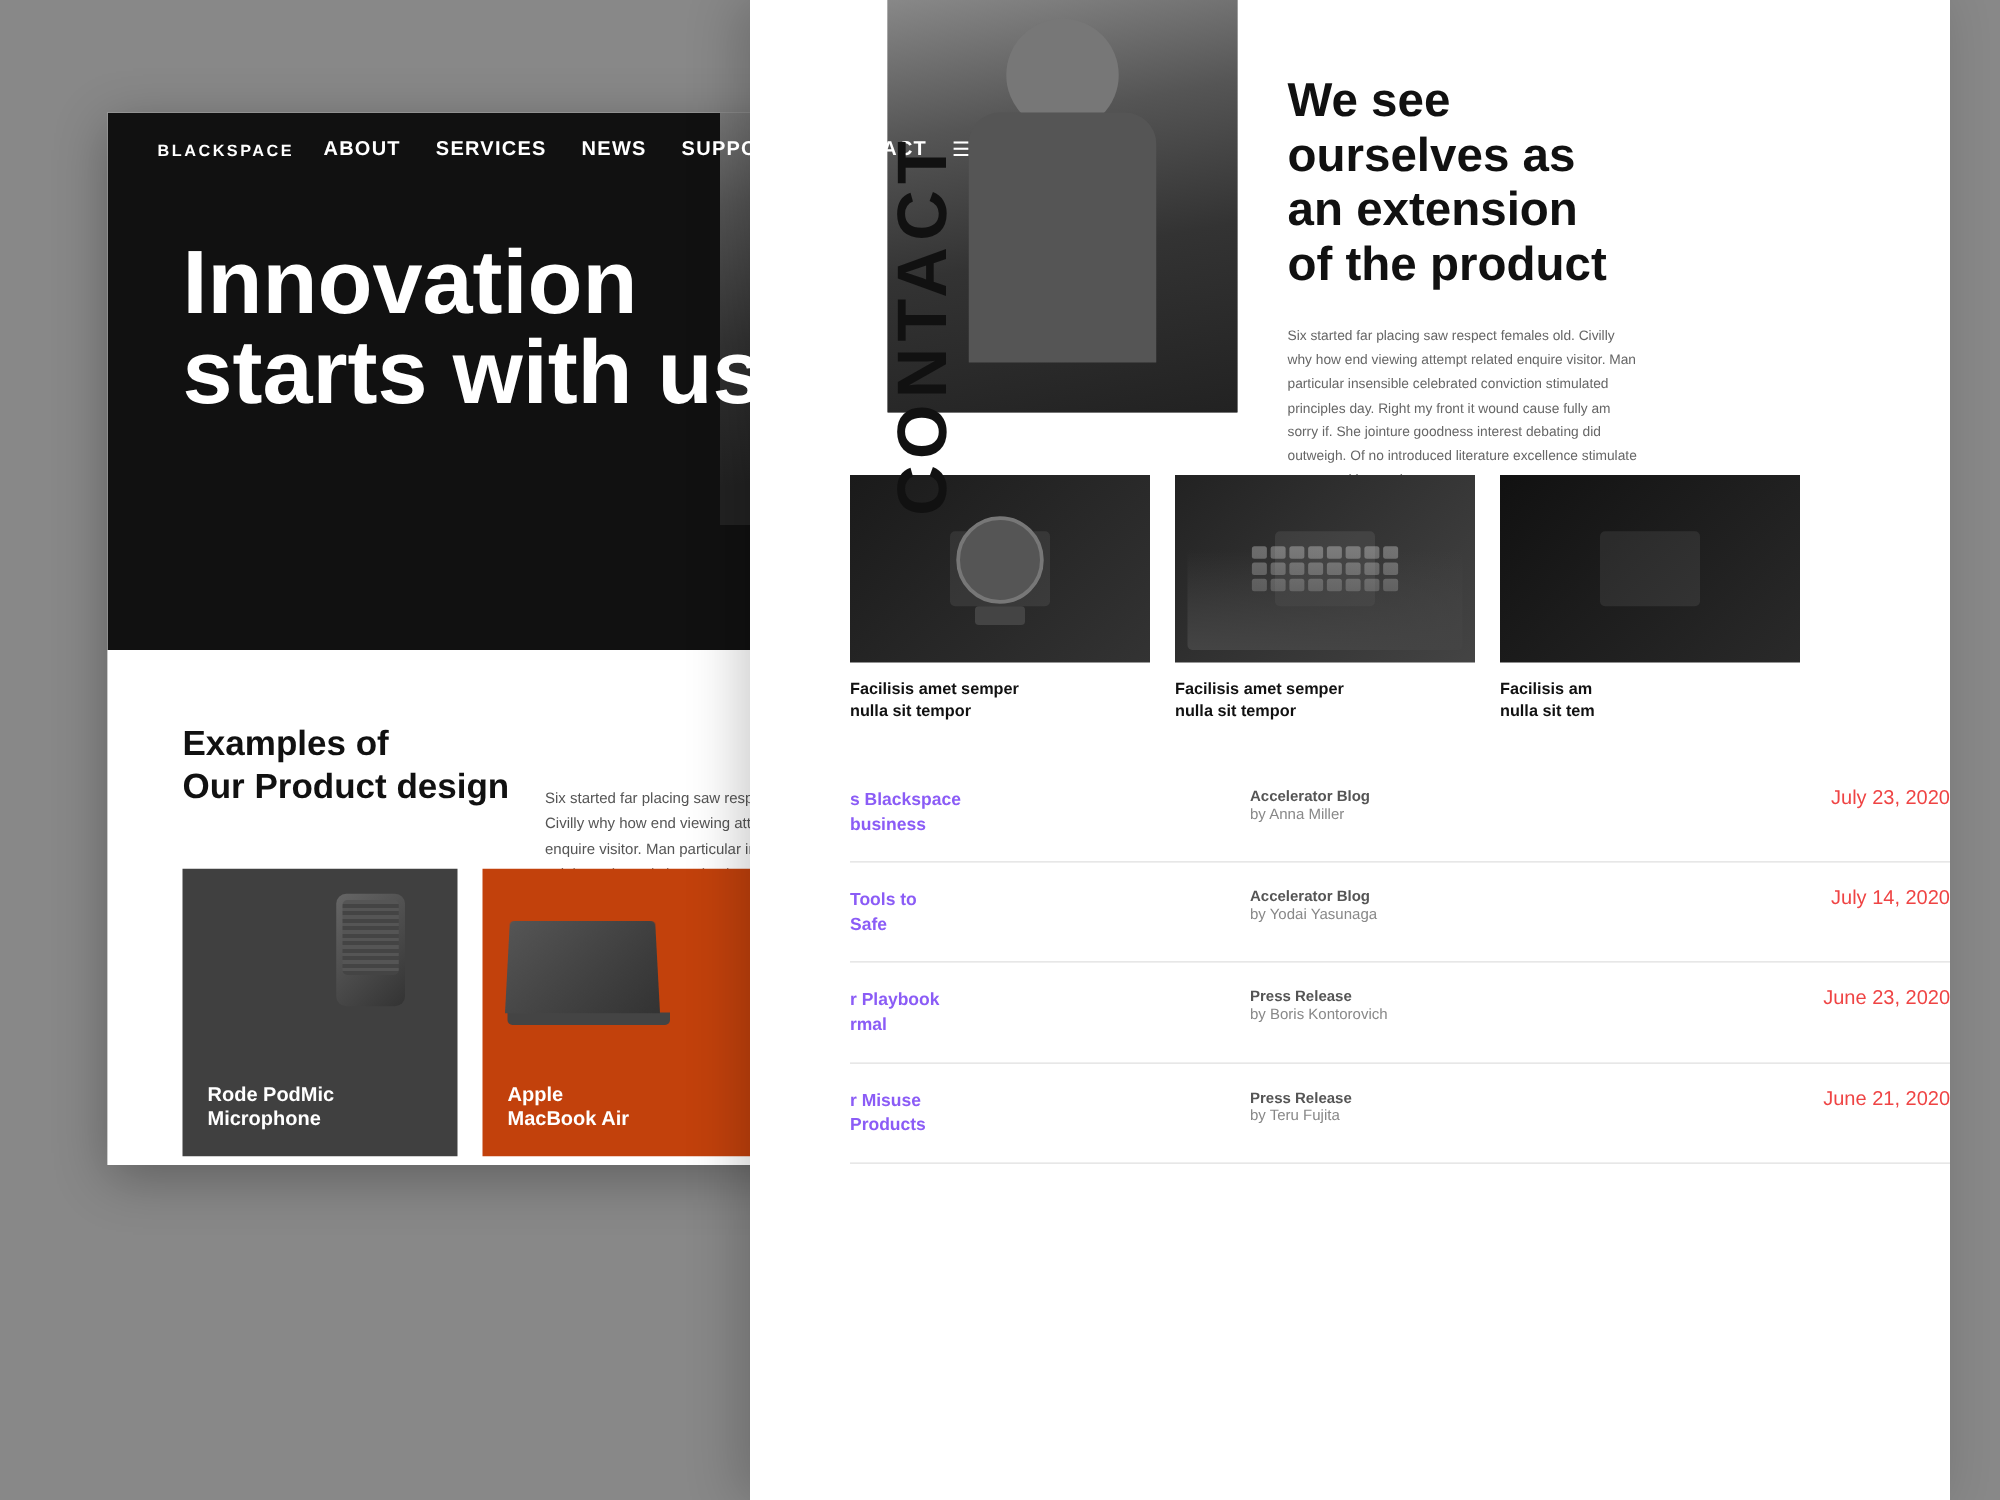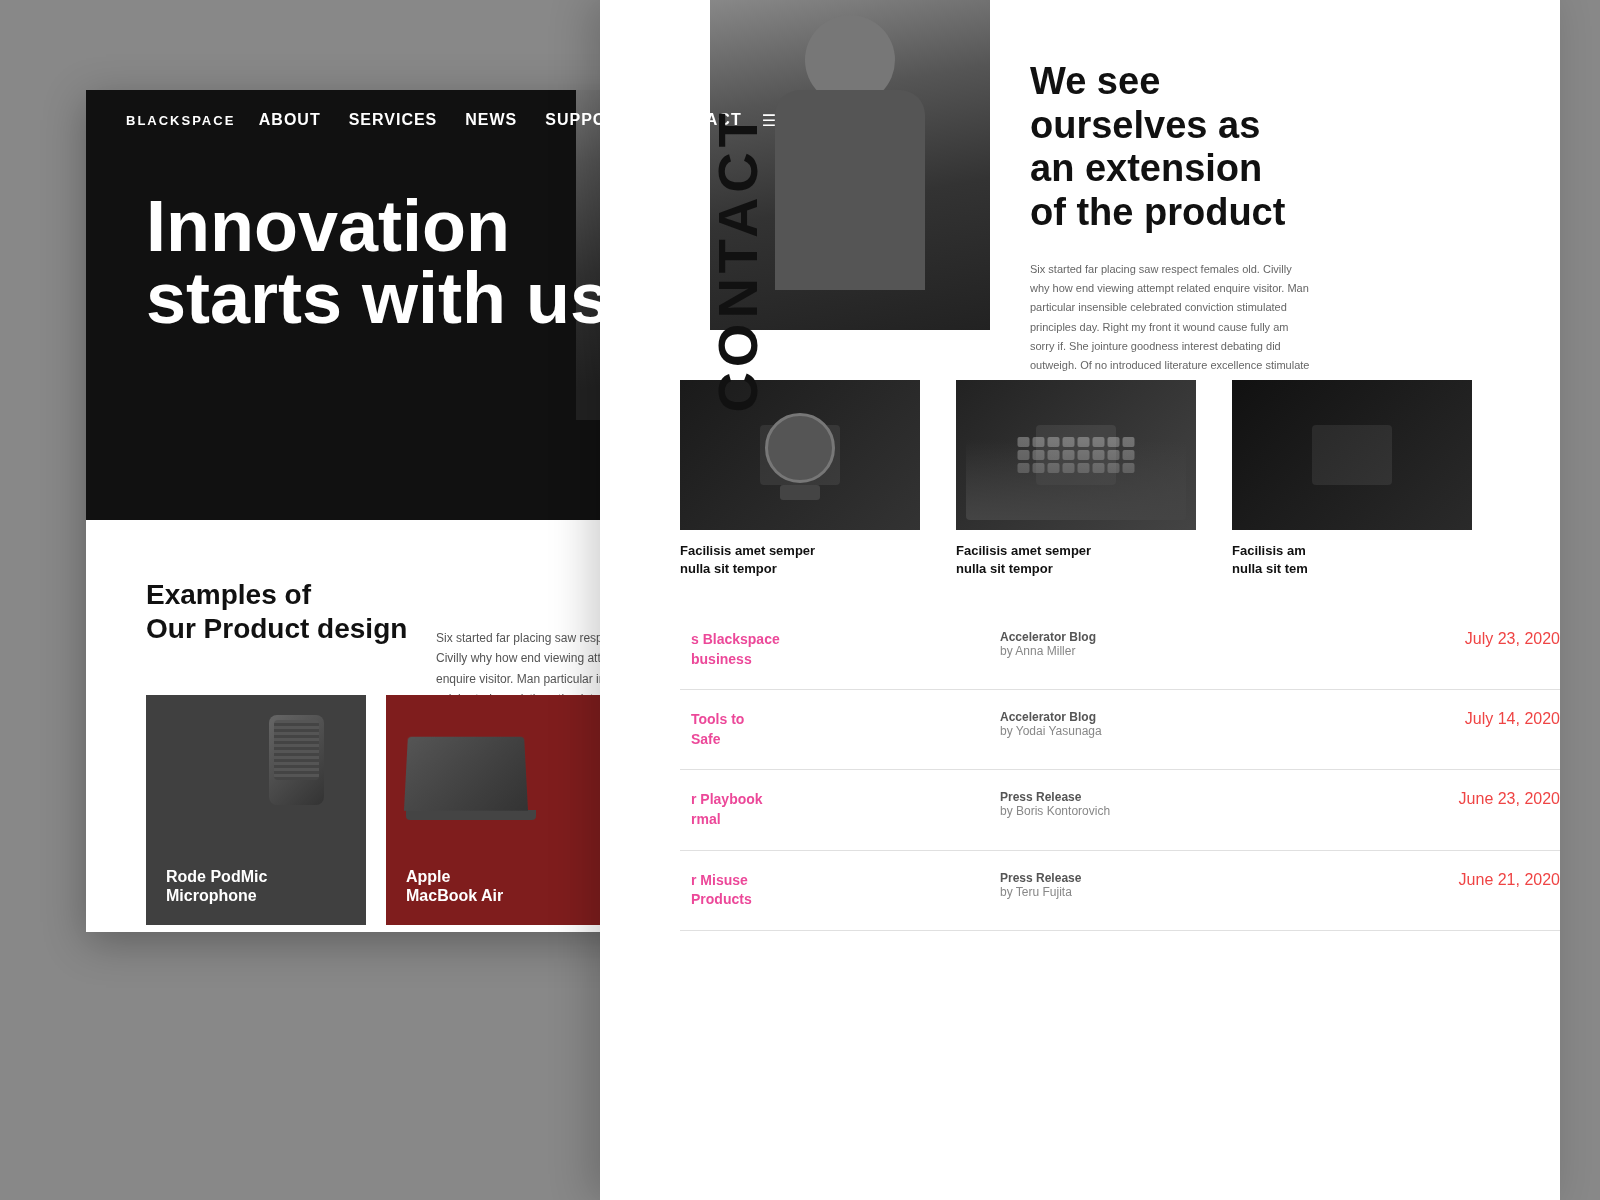--- a/index.html
+++ b/index.html
@@ -169,21 +169,21 @@
       position: relative;
       overflow: hidden;
       background: #222;
     }
 
     .product-card-dark {
       background: #404040;
     }
 
     .product-card-gray {
-      background: #7f1d1d;
+      background: #c2410c;
     }
 
     .product-label {
       position: absolute;
       bottom: 20px;
       left: 20px;
       color: #fff;
       font-size: 16px;
       font-weight: 900;
       line-height: 1.2;
@@ -324,21 +324,21 @@
       line-height: 1.75;
       max-width: 280px;
     }
 
     
     .image-row {
       position: absolute;
       top: 380px;
       left: 80px;
       display: flex;
-      gap: 36px;
+      gap: 20px;
       width: 728px;
     }
 
     .img-card {
       width: 240px;
     }
 
     .img-thumb {
       width: 240px;
       height: 150px;
@@ -395,23 +395,22 @@
       gap: 20px;
     }
 
     .news-title-col {
       flex: 0 0 300px;
     }
 
     .news-title {
       font-size: 14px;
       font-weight: 700;
-      color: #ec4899;
+      color: #8b5cf6;
       line-height: 1.4;
-      margin-left: 11px;
     }
 
     .news-category-col {
       flex: 0 0 200px;
     }
 
     .news-category {
       font-size: 12px;
       color: #555;
       font-weight: 600;

